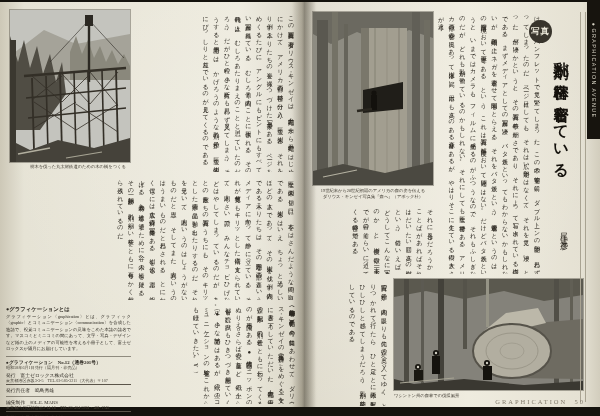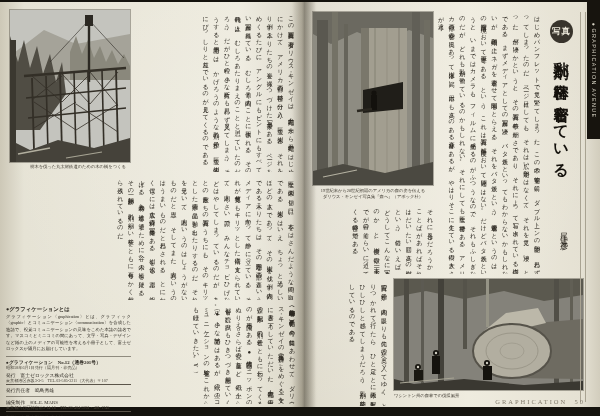--- a/index.html
+++ b/index.html
@@ -142,21 +142,21 @@
     </div>
     <div class="cap" style="left:305px;top:186px;width:136px;text-align:center;">
       <div>19世紀末から20世紀初頭のアメリカの森の姿を伝える</div>
       <div>ダリウス・キンゼイ写真集『森へ』（アボック社）</div>
     </div>
 
     <div class="vt" style="left:438px;top:10px;width:104px;height:262px;">はじめパンフレットで見て驚いてしまった。この本の実物を前に、ダブルトーンの印刷で、思わず見入ってしまったのだ。二ページ目にしても、それは広い印刷ではなくて、それを見て、凄い、と思った。何が凄いかというと、その写真の粒子の細かさであり、それによって写し出されている樹々の姿である。まずメディアとしての写真が凄い。バタ焼きといってもわからないかもしれないが、印画紙の上にネガを密着させて間隔をとらえる。それをバタ焼きという。密着焼きというのは、写真の複写環境において世界一である、という。これは写真の解像度において間違いはない。だけどバタ焼きというと、いまではカメラも、フィルムに感光するのがふつうなので、それもふしぎなのだが、どれも乳剤が働いているのかもしれない。それにしても巨大な密林である。アメリカ西部の密林の奥にあって樹木は高い。日本にも高さのある森林はあるが、やはりそこに生えている樹の大きさが違う。</div>
     <div class="vt" style="left:313px;top:203px;width:122px;height:69px;">それに見合うだろうか、ことばがあればそれはだいたい同じ高さの樹だという。俗にいえば、どうしてこんなに写るのか、と。樹皮の皺の一本一本までが目の前くらいに迫ってくる密林の頬である。</div>
     <div class="vt" style="left:313px;top:278px;width:76px;height:126px;">写真の粒子が、人間の眼よりも先に森の奥へ入ってゆく。とりつかれて行ったら、ひと足ごとに巨木の気配をひしひしと感じてしまうだろう。乳剤が密林に密着しているのである。</div>
 
-    <div class="badge" style="left:550px;top:18px;">写真</div>
+    <div class="badge" style="left:529px;top:18px;">写真</div>
     <div class="headline" style="left:551px;top:48px;height:172px;">乳剤が密林に密着している</div>
     <div class="author" style="left:557px;top:224px;height:46px;">尾辻克彦</div>
 
     <div class="photo" style="left:394px;top:277px;width:189px;height:111px;">
       <svg width="189" height="111" viewBox="0 0 189 111">
         <rect width="189" height="111" fill="#84827a"></rect>
         <polygon points="0,0 189,0 189,16 150,22 110,12 70,20 32,12 0,18" fill="#5b594f"></polygon>
         <rect x="10" y="0" width="5" height="111" fill="#4d4b43"></rect>
         <rect x="27" y="0" width="3" height="111" fill="#5c5a52"></rect>
         <rect x="44" y="0" width="6" height="111" fill="#43413a"></rect>

